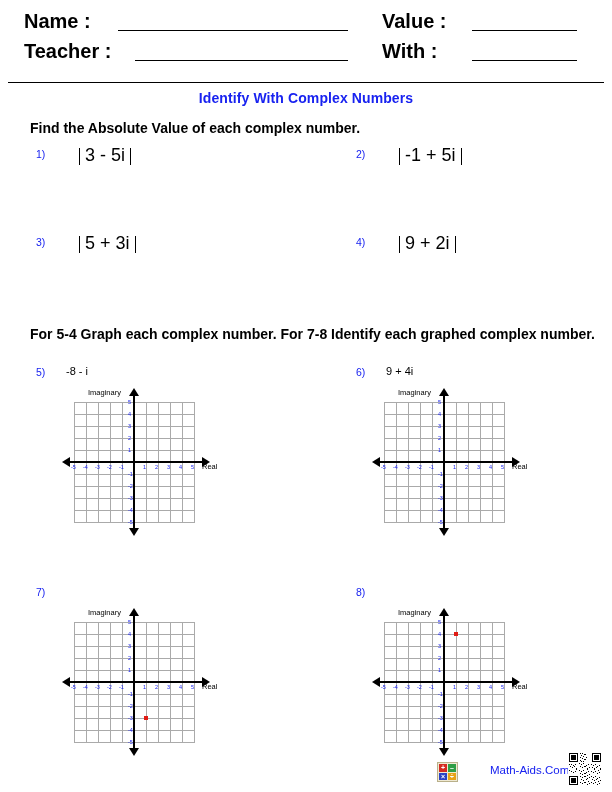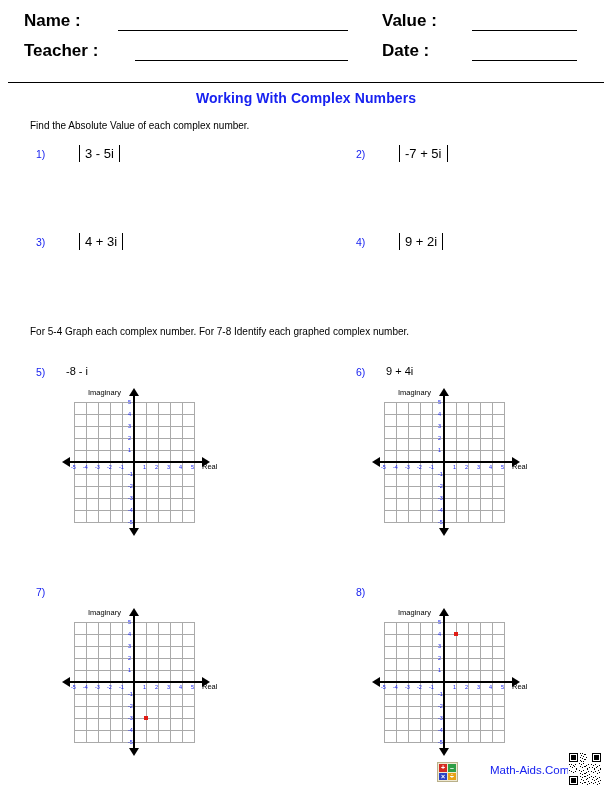--- a/index.html
+++ b/index.html
@@ -27,21 +27,21 @@
     position: absolute;
     left: 0;
     width: 612px;
     height: 30px;
   }
   .hdr-row.r1 { top: 10px; }
   .hdr-row.r2 { top: 40px; }
 
   .hdr-label {
     position: absolute;
-    font-size: 17px;
+    font-size: 20px;
     font-weight: bold;
     letter-spacing: 0px;
     white-space: nowrap;
     line-height: 22px;
   }
   .hdr-label.name    { left: 24px;  top: 0px; }
   .hdr-label.teacher { left: 24px;  top: 0px; }
   .hdr-label.score   { left: 382px; top: 0px; }
   .hdr-label.date    { left: 382px; top: 0px; }
 
@@ -69,40 +69,40 @@
     text-align: center;
     color: #1822f0;
     font-size: 14px;
     font-weight: bold;
     letter-spacing: 0.1px;
   }
 
   
   .instruction {
     position: absolute;
-    font-size: 10px;
-    font-weight: normal;
+    font-size: 14px;
+    font-weight: bold;
     color: #000;
     white-space: nowrap;
   }
   .instruction.i1 { left: 30px; top: 120px; }
   .instruction.i2 { left: 30px; top: 326px; }
 
   
   .absprob { position: absolute; }
   .absprob .pnum {
     position: absolute;
     left: 0; top: 0;
     color: #1822f0;
     font-size: 10.5px;
   }
   .absprob .expr {
     position: absolute;
     left: 38px; top: -3px;
-    font-size: 13px;
+    font-size: 18px;
     color: #000;
     white-space: nowrap;
   }
   .absprob .bar {
     display: inline-block;
     width: 1px;
     height: 17px;
     background: #000;
     vertical-align: -4px;
     margin: 0 5px;
@@ -285,42 +285,42 @@
 <div class="header">
   <div class="hdr-row r1">
     <div class="hdr-label name">Name :</div>
     <div class="hdr-line long"></div>
     <div class="hdr-label score">Value :</div>
     <div class="hdr-line short"></div>
   </div>
   <div class="hdr-row r2">
     <div class="hdr-label teacher">Teacher :</div>
     <div class="hdr-line long2"></div>
-    <div class="hdr-label date">Date :</div>
+    <div class="hdr-label date">With :</div>
     <div class="hdr-line short"></div>
   </div>
   <div class="hdr-rule"></div>
 </div>
 
-<div class="title">Working With Complex Numbers</div>
+<div class="title">Identify With Complex Numbers</div>
 
 <div class="instruction i1">Find the Absolute Value of each complex number.</div>
 <div class="instruction i2">For 5-4 Graph each complex number. For 7-8 Identify each graphed complex number.</div>
 
 <div class="absprob ap1">
   <span class="pnum">1)</span>
   <span class="expr"><span class="bar"></span><span>3 - 5i</span><span class="bar"></span></span>
 </div>
 <div class="absprob ap2">
   <span class="pnum">2)</span>
-  <span class="expr"><span class="bar"></span><span>-7 + 5i</span><span class="bar"></span></span>
+  <span class="expr"><span class="bar"></span><span>-1 + 5i</span><span class="bar"></span></span>
 </div>
 <div class="absprob ap3">
   <span class="pnum">3)</span>
-  <span class="expr"><span class="bar"></span><span>4 + 3i</span><span class="bar"></span></span>
+  <span class="expr"><span class="bar"></span><span>5 + 3i</span><span class="bar"></span></span>
 </div>
 <div class="absprob ap4">
   <span class="pnum">4)</span>
   <span class="expr"><span class="bar"></span><span>9 + 2i</span><span class="bar"></span></span>
 </div>
 
 <div class="gprob gp5">
   <span class="pnum">5)</span>
   <span class="gexpr">-8 - i</span>
 </div>

